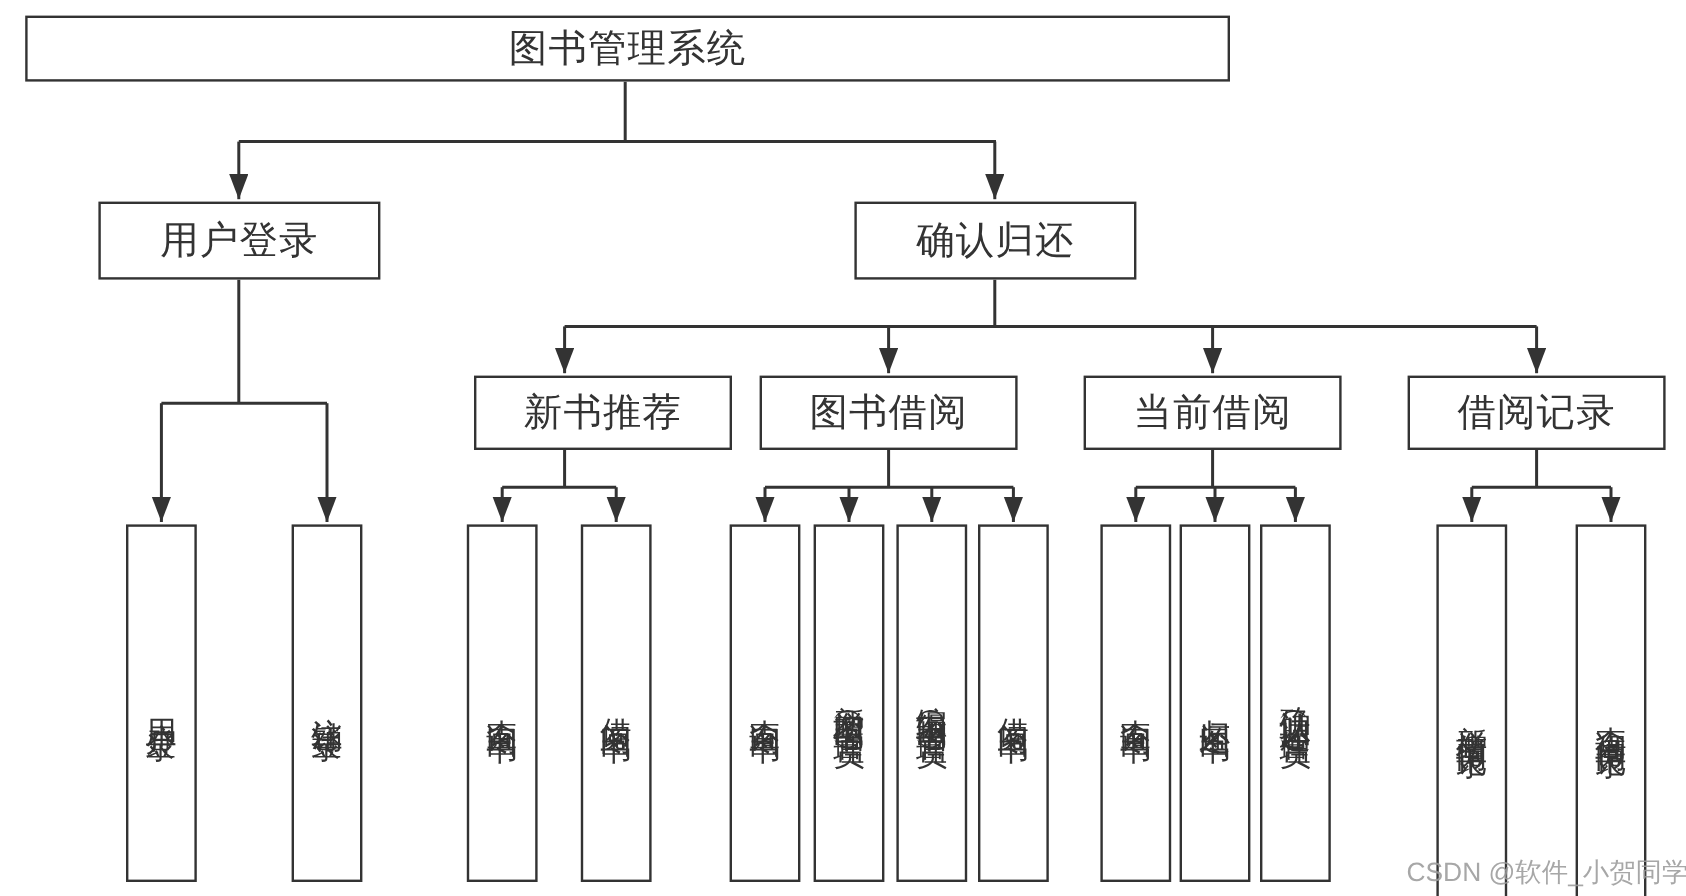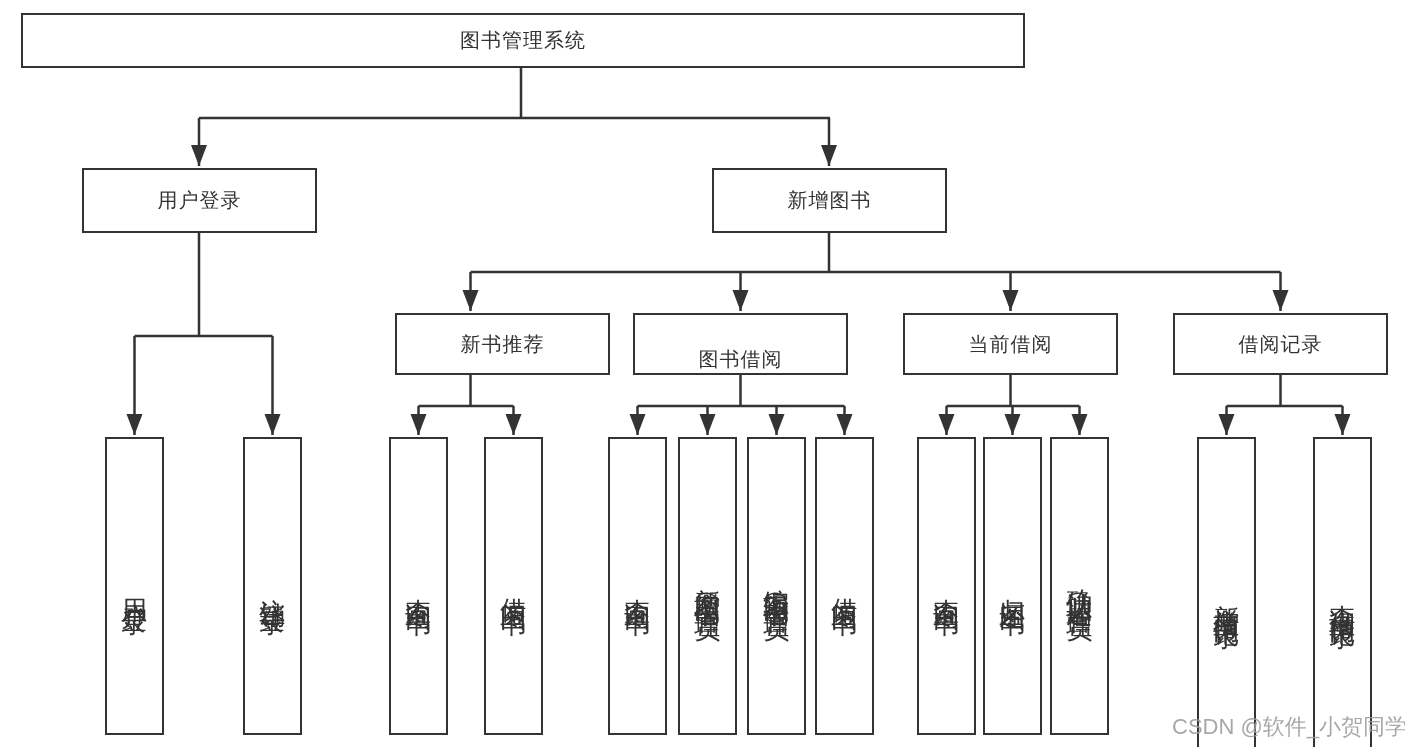--- a/index.html
+++ b/index.html
@@ -28,29 +28,29 @@
     position: absolute;
     box-sizing: border-box;
     background: #ffffff;
     border: 2.5px solid #333333;
     display: flex;
     align-items: center;
     justify-content: center;
     z-index: 2;
   }
   .h-label {
-    font-size: 20px;
+    font-size: 32px;
     letter-spacing: 1px;
     white-space: nowrap;
   }
   .root-box    { left: 21px;  top: 13px;  width: 1004px; height: 55px; }
   .l2-box-0    { left: 82px;  top: 168px; width: 235px;  height: 65px; }
   .l2-box-1    { left: 712px; top: 168px; width: 235px;  height: 65px; }
   .l3-box-0    { left: 363px; top: 313px; width: 215px;  height: 62px; margin-left: 32px; }
-  .l3-box-1    { left: 633px; top: 313px; width: 215px;  height: 62px; align-items: flex-end; }
+  .l3-box-1    { left: 633px; top: 313px; width: 215px;  height: 62px; }
   .l3-box-2    { left: 903px; top: 313px; width: 215px;  height: 62px; }
   .l3-box-3    { left: 1173px;top: 313px; width: 215px;  height: 62px; }
   .v-box {
     top: 437px;
     width: 59px;
     height: 298px;
   }
   .v-box.tall { height: 318px; }
   .v-label {
     writing-mode: vertical-rl;
@@ -135,21 +135,21 @@
   </svg>
 
   <div class="box root-box">
     <span class="h-label">图书管理系统</span>
   </div>
 
   <div class="box l2-box-0">
     <span class="h-label">用户登录</span>
   </div>
   <div class="box l2-box-1">
-    <span class="h-label">新增图书</span>
+    <span class="h-label">确认归还</span>
   </div>
 
   <div class="box l3-box-0">
     <span class="h-label">新书推荐</span>
   </div>
   <div class="box l3-box-1">
     <span class="h-label">图书借阅</span>
   </div>
   <div class="box l3-box-3">
     <span class="h-label">借阅记录</span>

